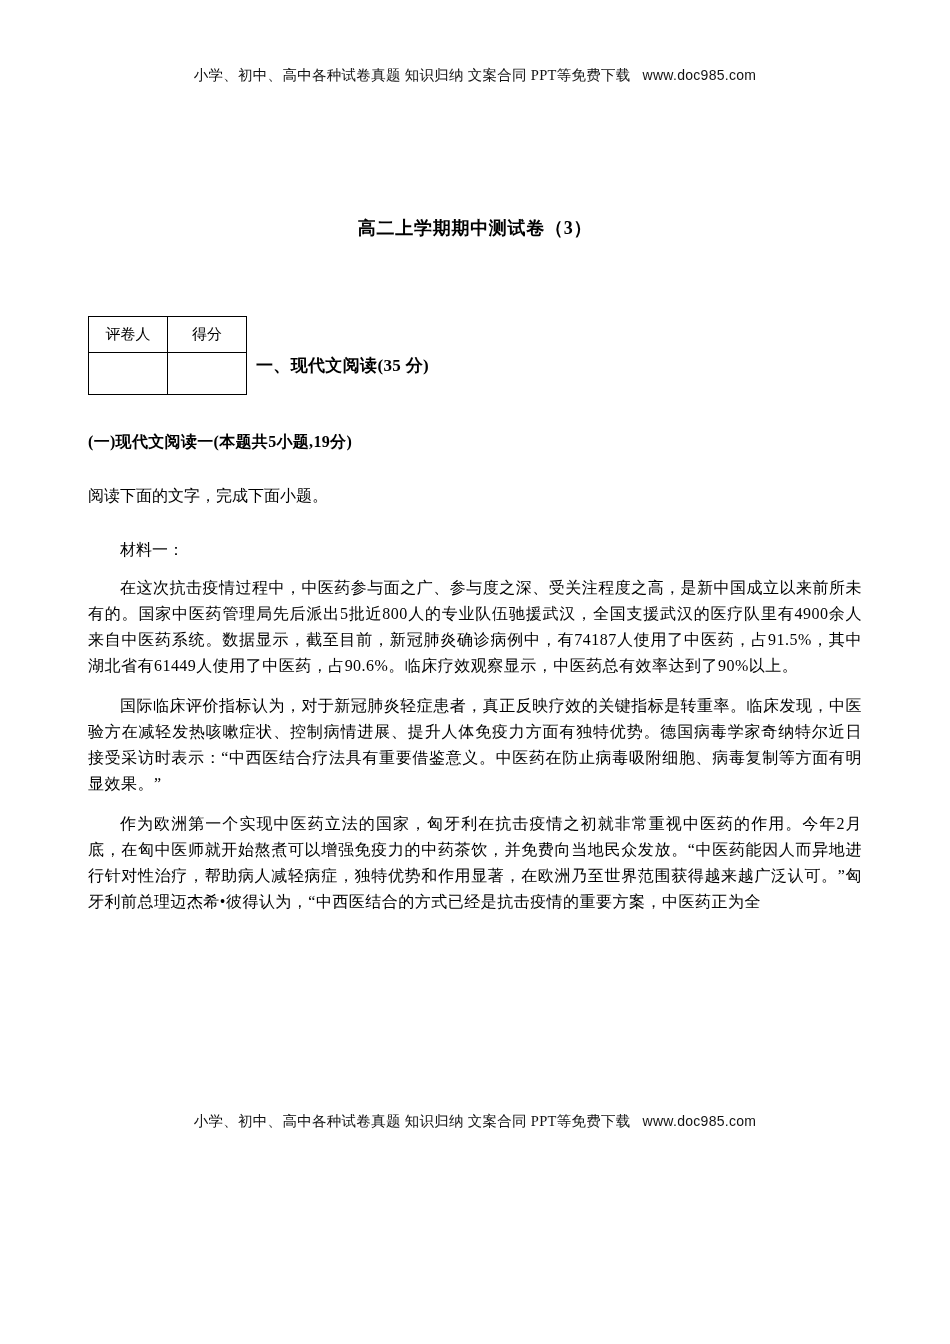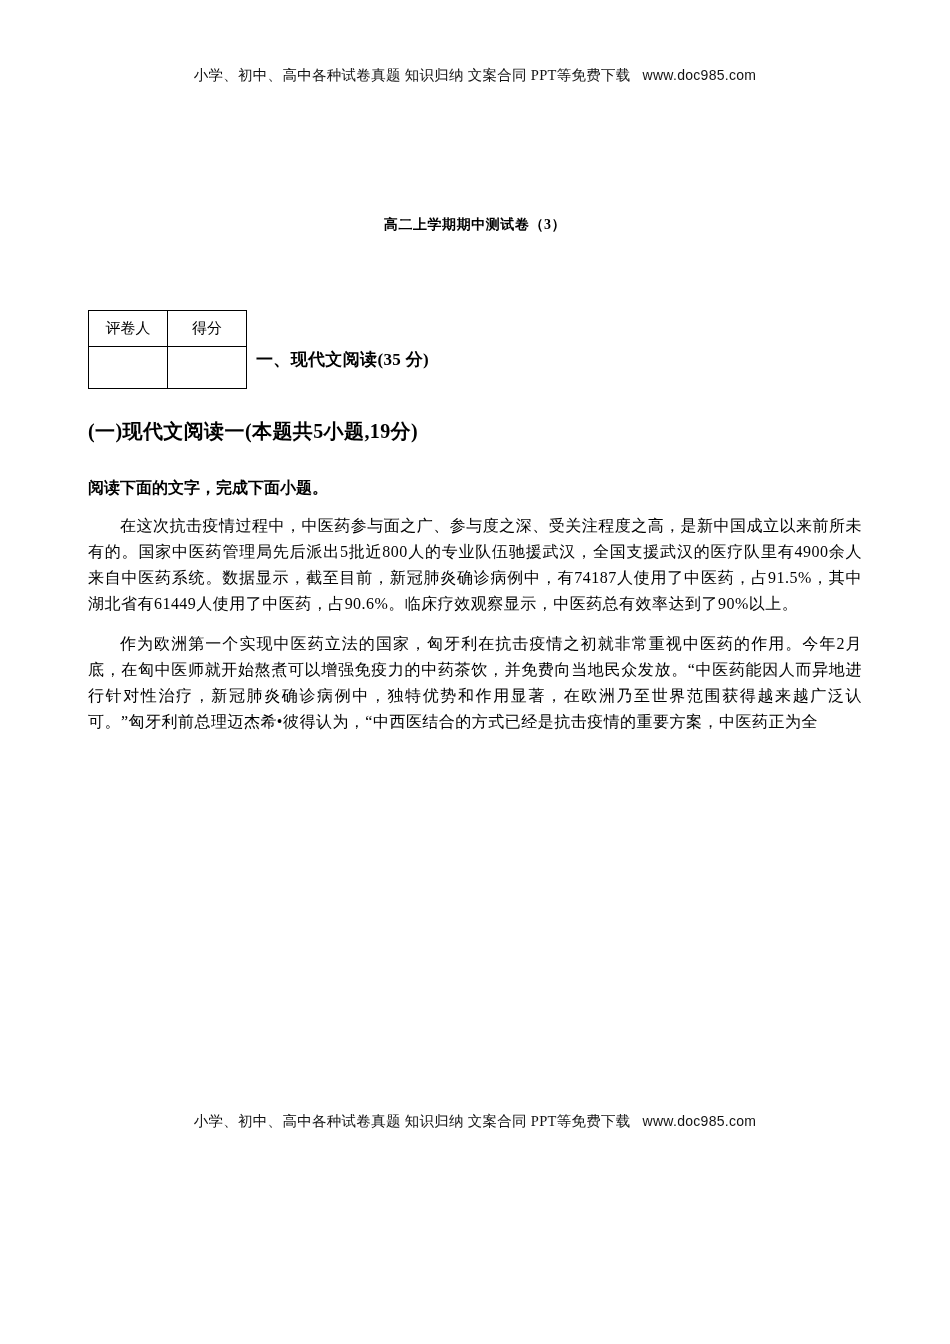--- a/index.html
+++ b/index.html
@@ -30,21 +30,21 @@
   .content {
     position: absolute;
     top: 0;
     left: 88px;
     width: 774px;
   }
   .doc-title {
     margin: 0;
     padding-top: 216px;
     text-align: center;
-    font-size: 14px;
+    font-size: 18px;
     font-weight: bold;
     letter-spacing: 0.04em;
   }
   .score-row {
     display: flex;
     align-items: flex-start;
     margin-top: 76px;
   }
   .score-table {
     border-collapse: collapse;
@@ -62,25 +62,25 @@
   .score-table tr.blank-row td { height: 42px; }
   .section-heading {
     font-weight: bold;
     font-size: 17px;
     margin-left: 9px;
     margin-top: 38px;
     letter-spacing: 0.02em;
   }
   .subsection-heading {
     font-weight: bold;
-    font-size: 20px;
-    margin-top: 29px;
+    font-size: 16px;
+    margin-top: 37px;
     letter-spacing: 0.02em;
   }
-  .instruction { font-size: 16px; margin-top: 33px; font-weight: bold; }
+  .instruction { font-size: 16px; margin-top: 33px; }
   .material-label { font-size: 16px; margin-top: 33px; text-indent: 2em; }
   .body-para {
     font-size: 16px;
     line-height: 26px;
     margin: 14px 0;
     text-align: justify;
     text-indent: 2em;
     letter-spacing: 0.03em;
     word-break: break-all;
   }
@@ -112,23 +112,25 @@
           </tr>
         </tbody>
       </table>
       <div class="section-heading">一、现代文阅读(35 分)</div>
     </div>
 
     <div class="subsection-heading">(一)现代文阅读一(本题共5小题,19分)</div>
 
     <div class="instruction">阅读下面的文字，完成下面小题。</div>
 
+    <div class="material-label">材料一：</div>
 
     <p class="body-para">在这次抗击疫情过程中，中医药参与面之广、参与度之深、受关注程度之高，是新中国成立以来前所未有的。国家中医药管理局先后派出5批近800人的专业队伍驰援武汉，全国支援武汉的医疗队里有4900余人来自中医药系统。数据显示，截至目前，新冠肺炎确诊病例中，有74187人使用了中医药，占91.5%，其中湖北省有61449人使用了中医药，占90.6%。临床疗效观察显示，中医药总有效率达到了90%以上。</p>
-    <p class="body-para">作为欧洲第一个实现中医药立法的国家，匈牙利在抗击疫情之初就非常重视中医药的作用。今年2月底，在匈中医师就开始熬煮可以增强免疫力的中药茶饮，并免费向当地民众发放。“中医药能因人而异地进行针对性治疗，新冠肺炎确诊病例中，独特优势和作用显著，在欧洲乃至世界范围获得越来越广泛认可。”匈牙利前总理迈杰希•彼得认为，“中西医结合的方式已经是抗击疫情的重要方案，中医药正为全</p>
+    <p class="body-para">国际临床评价指标认为，对于新冠肺炎轻症患者，真正反映疗效的关键指标是转重率。临床发现，中医验方在减轻发热咳嗽症状、控制病情进展、提升人体免疫力方面有独特优势。德国病毒学家奇纳特尔近日接受采访时表示：“中西医结合疗法具有重要借鉴意义。中医药在防止病毒吸附细胞、病毒复制等方面有明显效果。”</p>
+    <p class="body-para">作为欧洲第一个实现中医药立法的国家，匈牙利在抗击疫情之初就非常重视中医药的作用。今年2月底，在匈中医师就开始熬煮可以增强免疫力的中药茶饮，并免费向当地民众发放。“中医药能因人而异地进行针对性治疗，帮助病人减轻病症，独特优势和作用显著，在欧洲乃至世界范围获得越来越广泛认可。”匈牙利前总理迈杰希•彼得认为，“中西医结合的方式已经是抗击疫情的重要方案，中医药正为全</p>
 
   </div>
 
   <div class="banner banner-bottom">
     <span>小学、初中、高中各种试卷真题 知识归纳 文案合同 PPT等免费下载</span>
     <span class="url">www.doc985.com</span>
   </div>
 
 </div>
 

